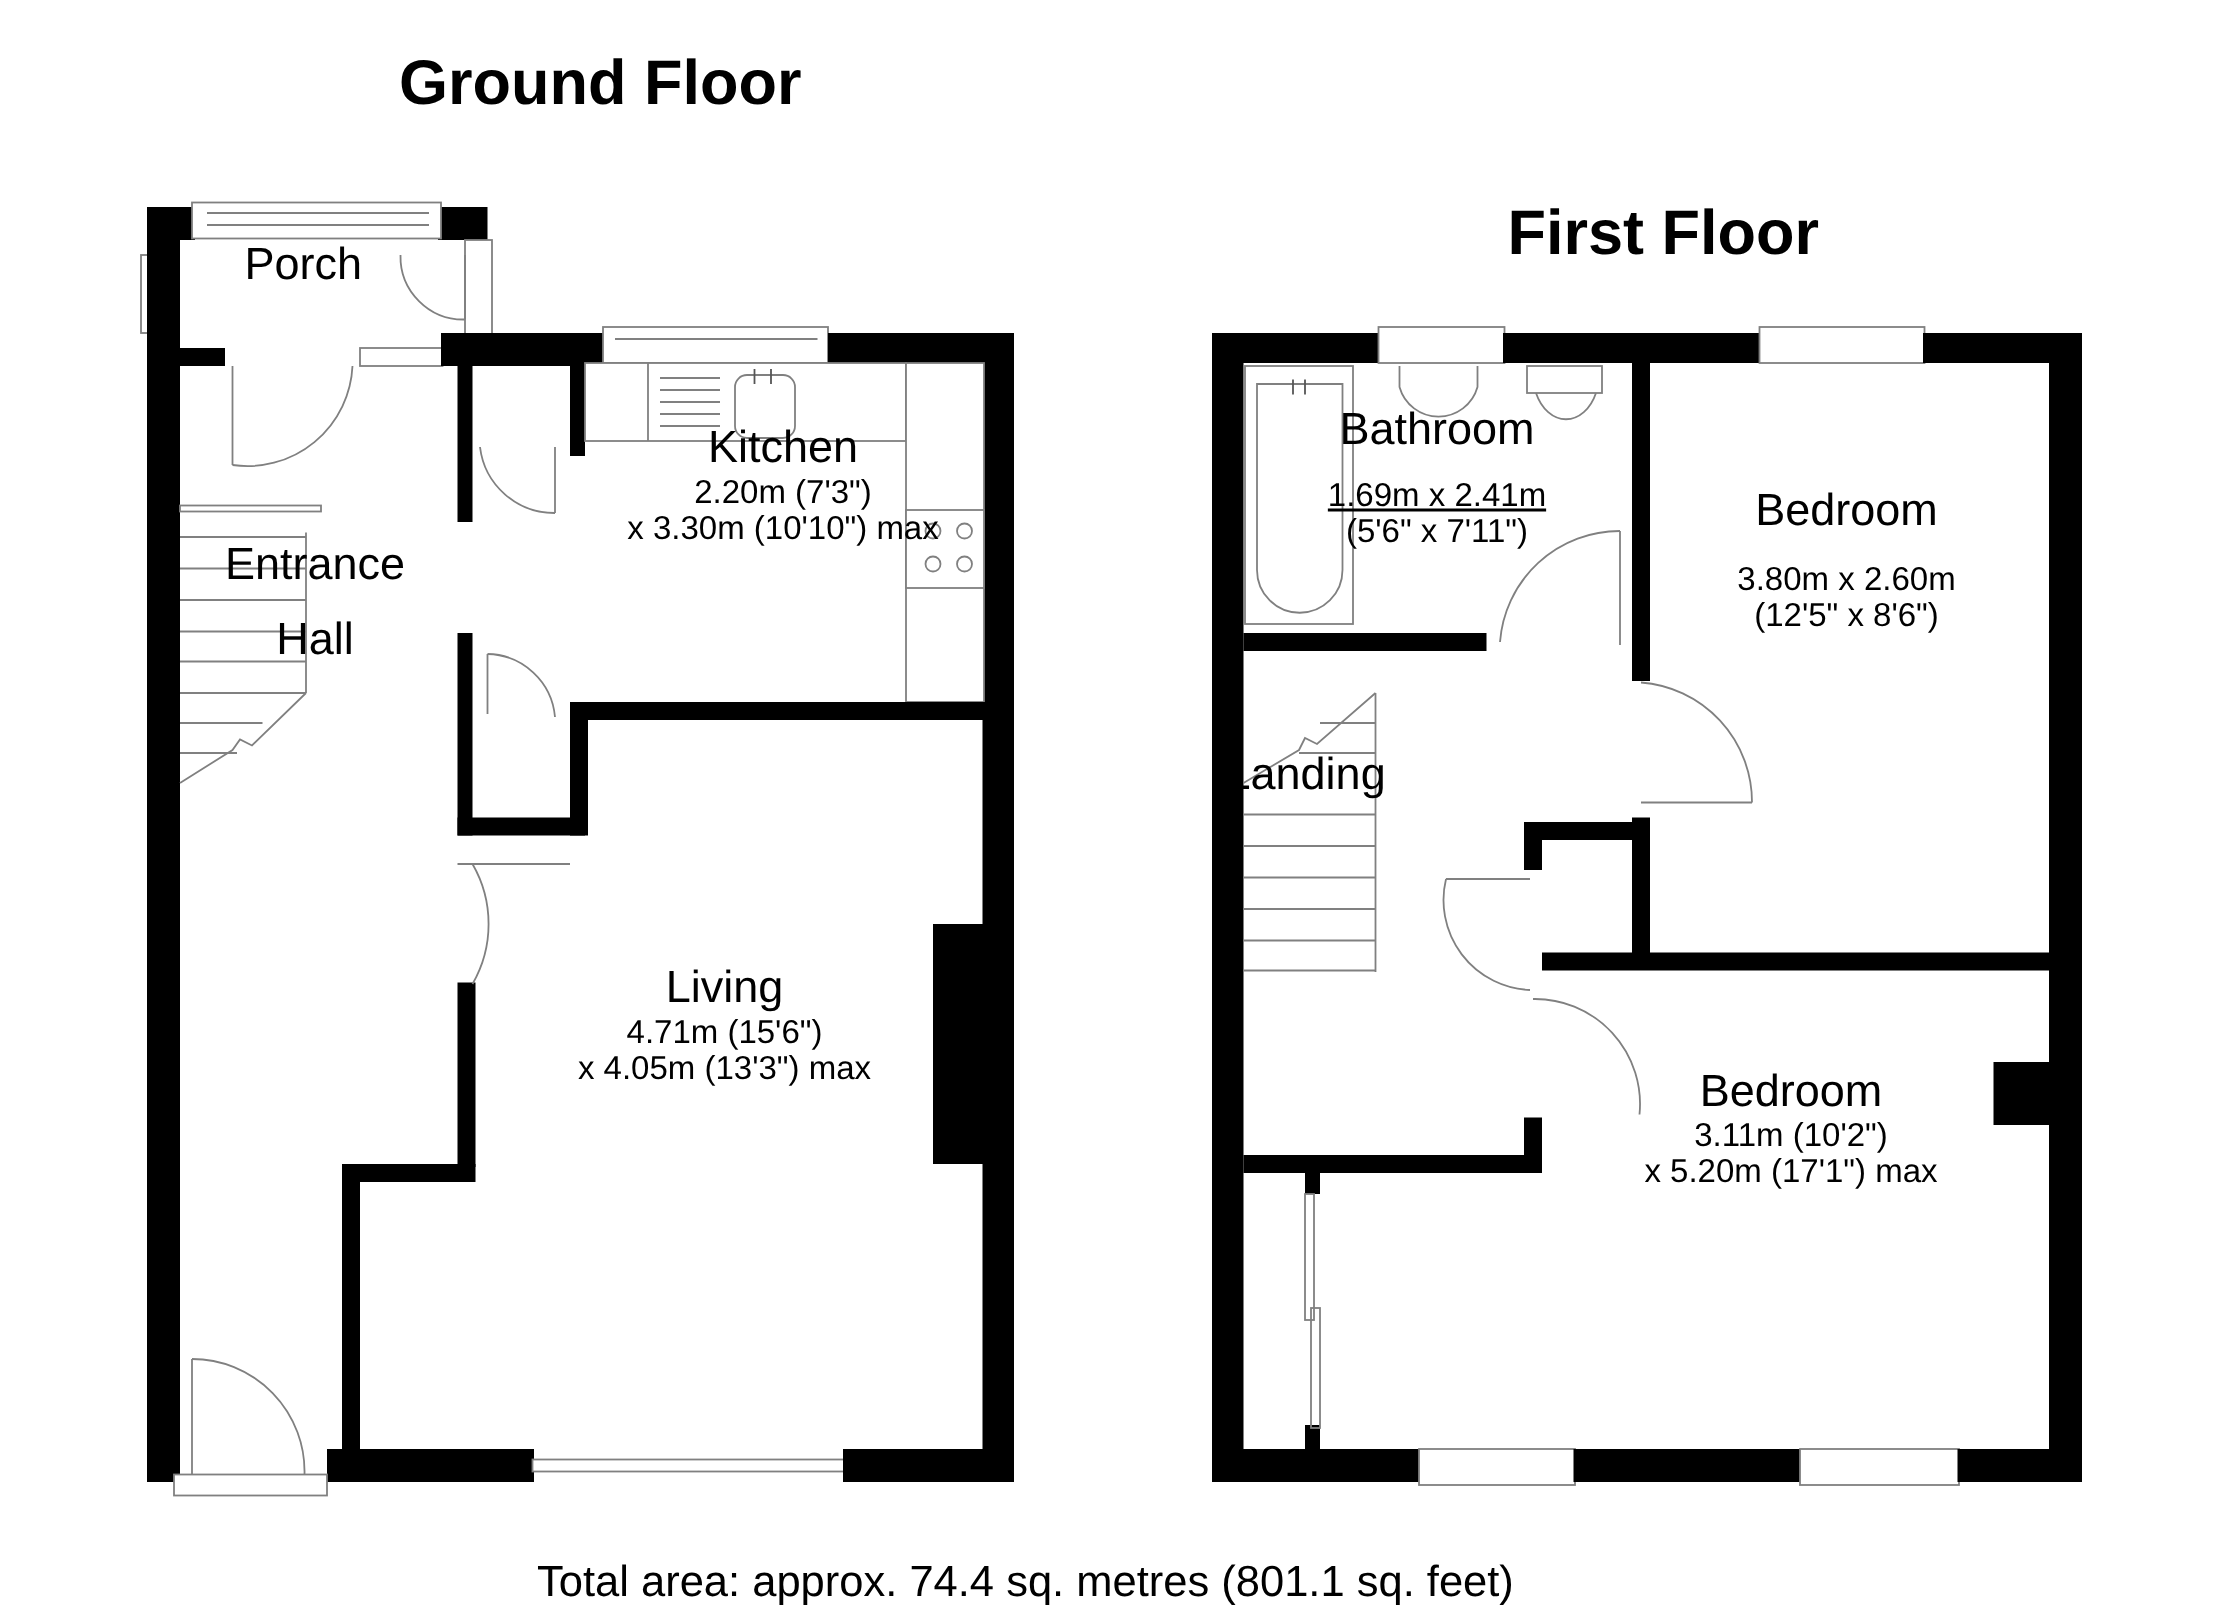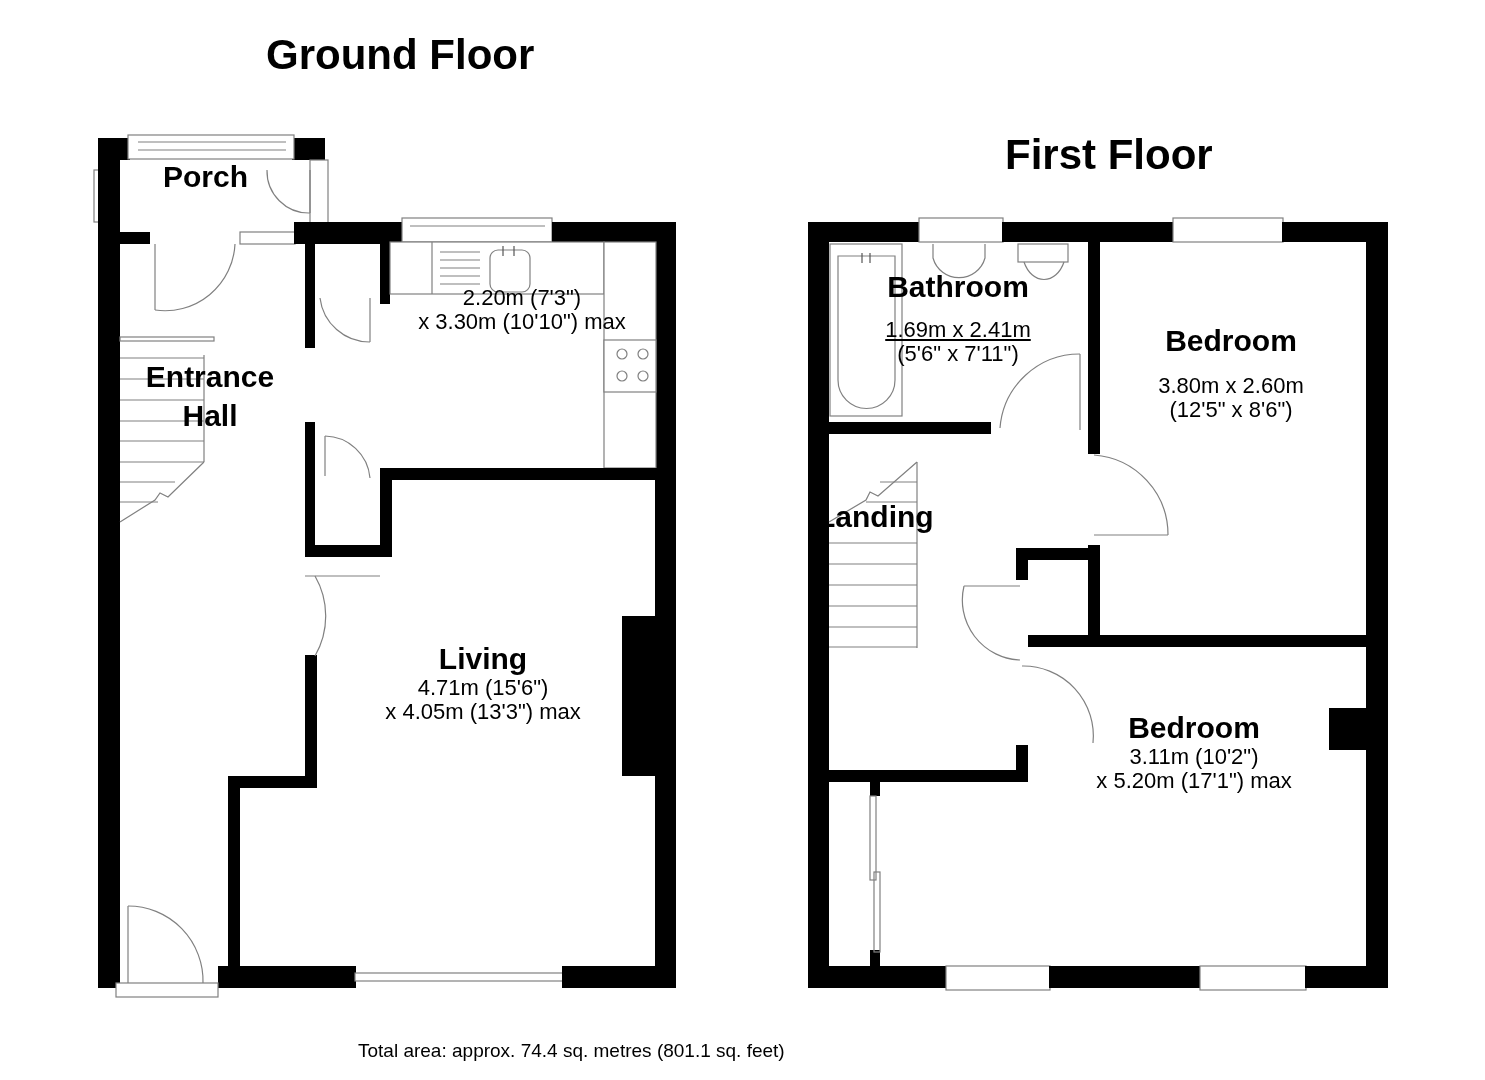--- a/index.html
+++ b/index.html
@@ -4,23 +4,23 @@
   <style>
     html, body { margin: 0; padding: 0; background: #ffffff; }
     body { width: 1485px; height: 1080px; position: relative; overflow: hidden; font-family: "Liberation Sans", sans-serif; color: #000; }
     svg.plan { position: absolute; left: 0; top: 0; width: 1485px; height: 1080px; }
     .wall { fill: #000; }
     .thin { fill: #fff; stroke: #808080; stroke-width: 1.2; }
     .line { fill: none; stroke: #808080; stroke-width: 1.2; }
     .dline { fill: none; stroke: #555; stroke-width: 1.2; }
     .lbl { position: absolute; text-align: center; white-space: nowrap; line-height: 1; }
     .title { font-weight: bold; font-size: 42px; }
-    .room { font-weight: bold; font-size: 30px; }
+    .room { font-weight: normal; font-size: 30px; }
     .dim { font-size: 22px; line-height: 1.1; }
-    .total { font-size: 19px; }
+    .total { font-size: 29px; }
   </style>
 </head>
 <body>
 
 <svg class="plan" viewBox="0 0 1485 1080" xmlns="http://www.w3.org/2000/svg">
 
   <g>
 
     <rect class="wall" x="98" y="138" width="32" height="22"></rect>
     <rect class="wall" x="292" y="138" width="33" height="22"></rect>
@@ -172,24 +172,25 @@
   </g>
 </svg>
 
 <div class="lbl title" style="left:266px; top:34px;">Ground Floor</div>
 <div class="lbl title" style="left:1005px; top:134px;">First Floor</div>
 
 <div class="lbl room" style="left:163px; top:162px;">Porch</div>
 
 <div class="lbl room" style="left:138px; top:362px; width:144px;">
   <div>Entrance</div>
-  <div style="margin-top:9px;">Hall</div>
+  <div style="margin-top:20px;">Hall</div>
 </div>
 
 <div class="lbl" style="left:395px; top:284px; width:254px;">
+  <div class="room">Kitchen</div>
   <div class="dim" style="margin-top:2px;">2.20m (7'3")</div>
   <div class="dim">x 3.30m (10'10") max</div>
 </div>
 
 <div class="lbl" style="left:362px; top:644px; width:242px;">
   <div class="room">Living</div>
   <div class="dim" style="margin-top:2px;">4.71m (15'6")</div>
   <div class="dim">x 4.05m (13'3") max</div>
 </div>
 

